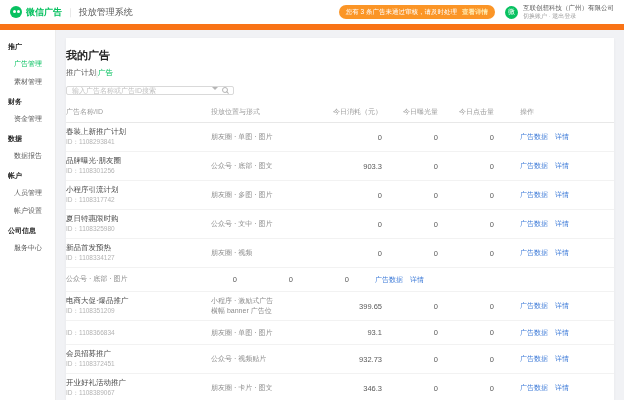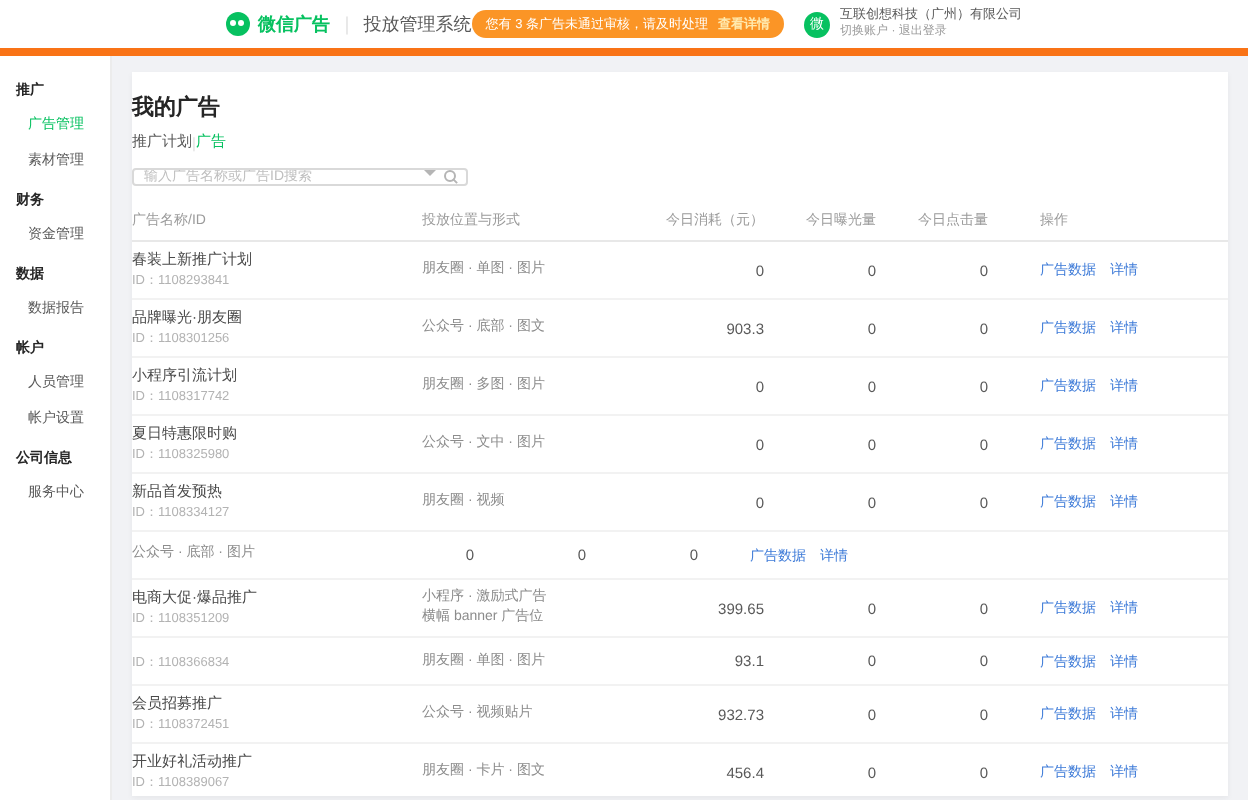--- a/index.html
+++ b/index.html
@@ -1,20 +1,20 @@
 <!DOCTYPE html>
 <html style="--green: #07c160; --link: #3e7bd8; --notice: #fb9526; --notice-action: #ffe9ad;"><head>
 <meta charset="utf-8">
 <style>
   *{box-sizing:border-box;margin:0;padding:0}
   html,body{width:624px;height:400px;overflow:hidden;background:#f1f2f5;
     font-family:"Liberation Sans","DejaVu Sans",sans-serif}
   
-  .topbar{display:flex;justify-content:center;align-items:center;height:22px;
-    background:#fff;border-bottom:4px solid #f97316;padding:12px 10px}
+  .topbar{display:flex;justify-content:space-between;align-items:center;height:22px;
+    background:#fff;border-bottom:6px solid #f97316;padding:12px 10px}
   .brand{display:flex;align-items:center;gap:4px}
   .brand-icon{width:12px;height:12px;border-radius:50%;background:var(--green);position:relative;flex:none}
   .brand-icon::before{content:"";position:absolute;width:3px;height:3px;background:#fff;border-radius:50%;left:2.5px;top:4px}
   .brand-icon::after{content:"";position:absolute;width:3px;height:3px;background:#fff;border-radius:50%;right:2.5px;top:4px}
   .brand-name{font-size:9px;font-weight:bold;color:var(--green)}
   .brand-div{font-size:9px;color:#d9d9d9}
   .brand-prod{font-size:9px;color:#595959}
   .top-right{display:flex;align-items:center;gap:10px}
   .notice{display:flex;align-items:center;gap:5px;background:var(--notice);border-radius:8px;height:14px;padding:0 7px}
   .notice-text{font-size:6.5px;color:#fff;white-space:nowrap}
@@ -245,21 +245,21 @@
             <div class="td c6"><a class="op-link">广告数据</a><a class="op-link">详情</a></div>
           </div>
           <div class="trow">
             <div class="td c1">
               <a class="ad-name">开业好礼活动推广</a>
               <div class="ad-id">ID：1108389067</div>
             </div>
             <div class="td c2">
               <div class="pl">朋友圈 · 卡片 · 图文</div>
             </div>
-            <div class="td c3">456.4</div>
+            <div class="td c3">346.3</div>
             <div class="td c4">0</div>
             <div class="td c5">0</div>
             <div class="td c6"><a class="op-link">广告数据</a><a class="op-link">详情</a></div>
           </div>
         </div>
 
     </div>
   </div>
 </div>
 

